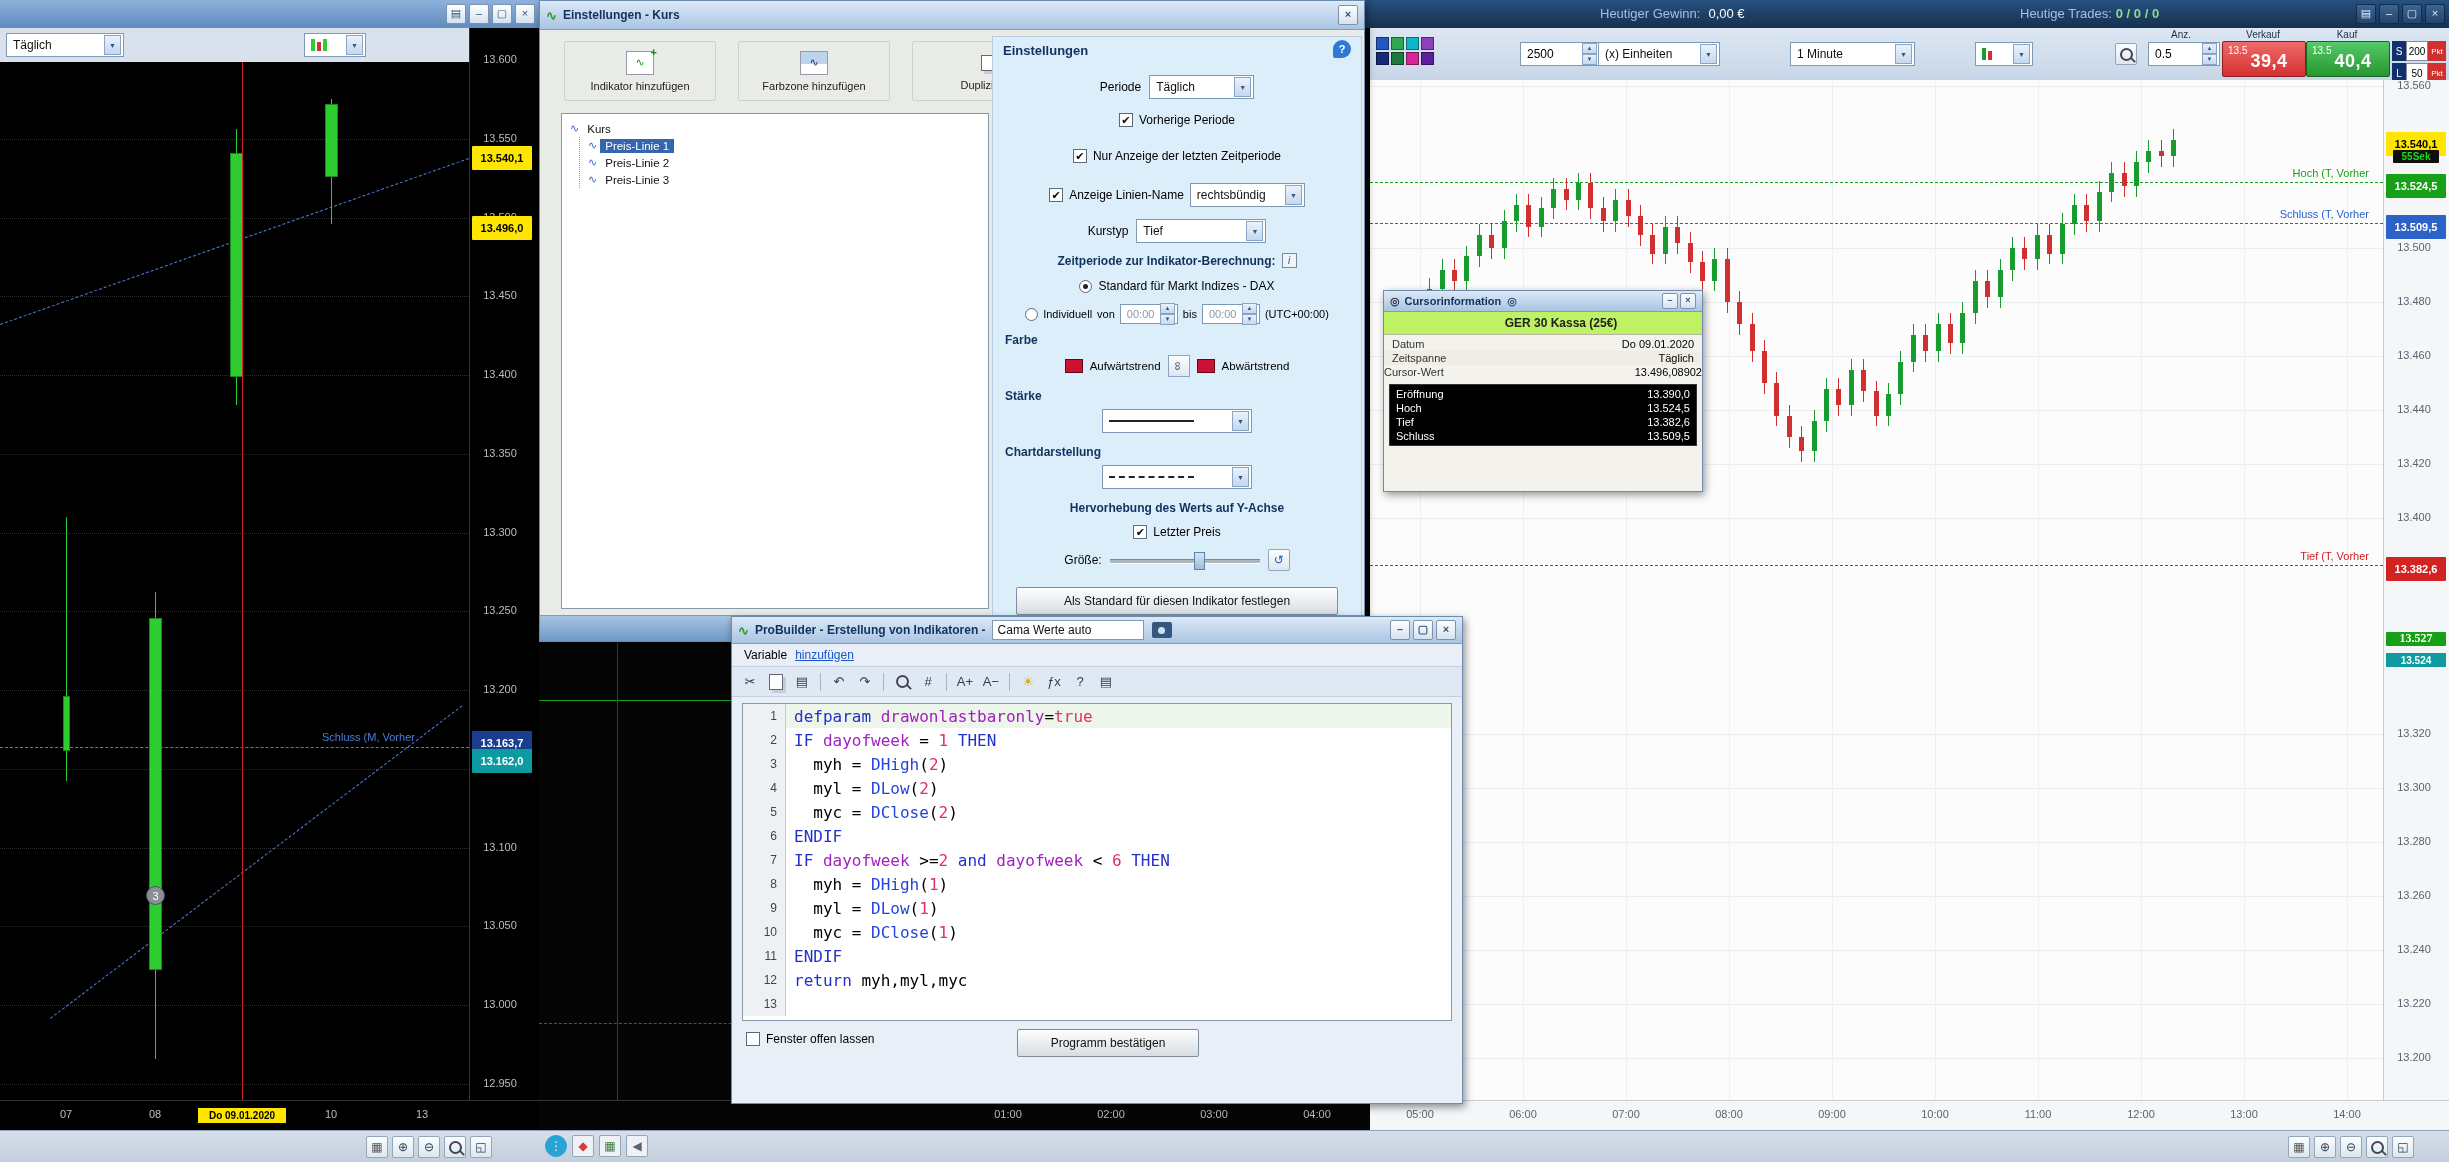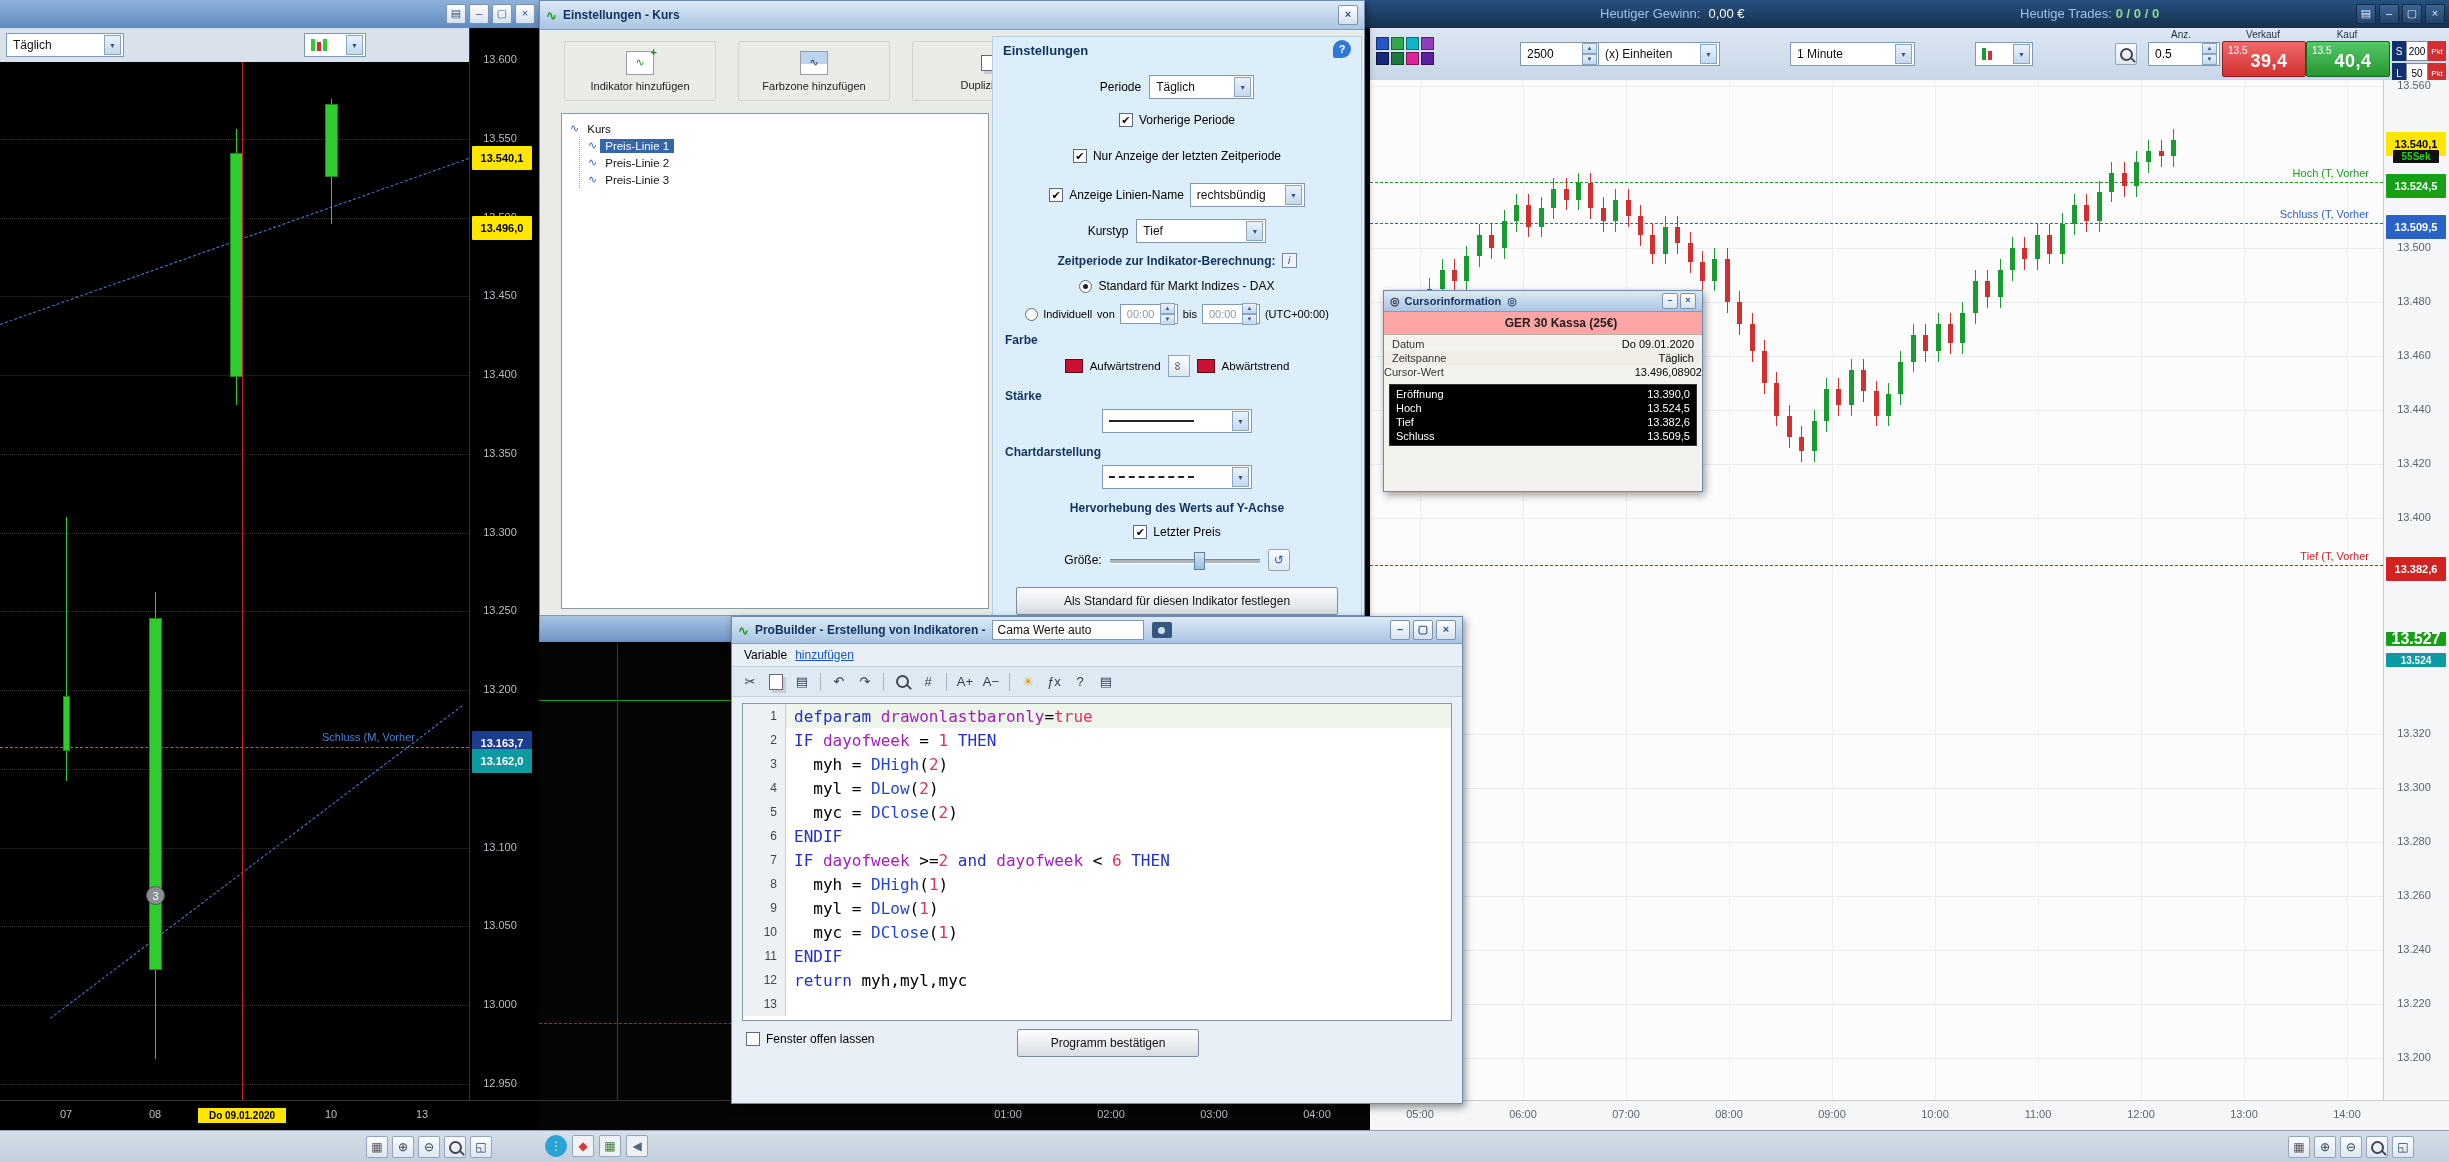--- a/index.html
+++ b/index.html
@@ -24,21 +24,21 @@
   .radio .dot{width:5px;height:5px;border-radius:50%;background:#222;}
   .bevelbtn{background:linear-gradient(#fefefe,#d7dde3);border:1px solid #7d8d9d;border-radius:2px;font-size:12px;color:#111;padding:2px 10px;height:22px;display:flex;align-items:center;justify-content:center;cursor:default;}
   .swatch{width:16px;height:12px;background:#cc1133;border:1px solid #5c0a16;flex:none;}
   .hd{font-weight:bold;color:#10325e;}
   
   .chip{position:absolute;left:2px;width:60px;height:24px;font-size:11px;font-weight:bold;display:flex;align-items:center;justify-content:center;border-radius:1px;}
   .chip-yellow{background:#ffe600;color:#000;}
   .chip-navy{background:#1b3d8f;color:#fff;}
   .chip-teal{background:#0d9aa0;color:#fff;}
   .chip-green{background:#17a017;color:#fff;}
-  .chip-green-sm{background:#17a017;color:#fff;height:14px;font-size:16px;}
+  .chip-green-sm{background:#17a017;color:#fff;height:14px;font-size:12px;font-family:Liberation Serif, serif;}
   .chip-teal-sm{background:#0d9aa0;color:#fff;height:14px;font-size:10px;}
   .chip-blue{background:#2b62c8;color:#fff;}
   .chip-red{background:#d32222;color:#fff;}
   .chip-timer{background:#101010;color:#22d422;height:13px;font-size:10px;width:46px;margin-left:7px;}
   .scale-lab{position:absolute;left:0;width:60px;text-align:center;font-size:11px;}
   
   .tk-kw{color:#2230cc;} .tk-id{color:#a020c0;} .tk-num{color:#e23060;} .tk-fn{color:#2244dd;} .tk-pl{color:#000;}
   .codeline{height:24px;display:flex;align-items:center;font-family:"DejaVu Sans Mono",monospace;font-size:16px;white-space:pre;}
   .codeline .gut{width:34px;flex:none;text-align:right;padding-right:8px;font-size:12px;color:#444;background:#eef1f4;height:24px;line-height:24px;border-right:1px solid #c6ccd4;font-family:"Liberation Sans",sans-serif;}
   .icbtn{width:22px;height:22px;border:1px solid transparent;border-radius:2px;display:flex;align-items:center;justify-content:center;font-size:13px;color:#2c3e50;background:transparent;}
@@ -734,21 +734,21 @@
   <div class="win" id="cursorinfo" style="left:1383px;top:290px;width:318px;height:200px;background:#f4f2ec;border:1px solid #6b8cb0;box-shadow:2px 3px 8px rgba(0,0,0,.4);z-index:30;">
     <div class="tb-dlg" style="height:20px;font-size:11px;">
       <span style="color:#334;margin-right:5px;">◎</span>
       <span>Cursorinformation</span>
       <span style="margin-left:6px;color:#33557f;">◎</span>
       <div style="margin-left:auto;display:flex;gap:2px;">
         <div class="winbtn" style="width:14px;height:14px;line-height:12px;font-size:9px;">–</div>
         <div class="winbtn" style="width:14px;height:14px;line-height:12px;font-size:9px;">×</div>
       </div>
     </div>
-    <div style="height:22px;background:#fca5a5;border-bottom:1px solid #b8b4a4;display:flex;align-items:center;justify-content:center;font-weight:bold;font-size:12px;color:#222;padding-left:36px;">GER 30 Kassa (25€)</div>
+    <div style="height:22px;background:#bef264;border-bottom:1px solid #b8b4a4;display:flex;align-items:center;justify-content:center;font-weight:bold;font-size:12px;color:#222;padding-left:36px;">GER 30 Kassa (25€)</div>
     <div id="ci-rows" style="padding:2px 0;">
         <div style="display: flex; justify-content: space-between; padding: 1px 8px; font-size: 11px; background: transparent;">
           <div style="color: rgb(51, 51, 51);">Datum</div>
           <div style="color: rgb(0, 0, 0);">Do 09.01.2020</div>
         </div>
         <div style="display: flex; justify-content: space-between; padding: 1px 8px; font-size: 11px; background: rgb(239, 237, 229);">
           <div style="color: rgb(51, 51, 51);">Zeitspanne</div>
           <div style="color: rgb(0, 0, 0);">Täglich</div>
         </div>
         <div style="display: flex; justify-content: space-between; padding: 1px 0; font-size: 11px; background: transparent;">

